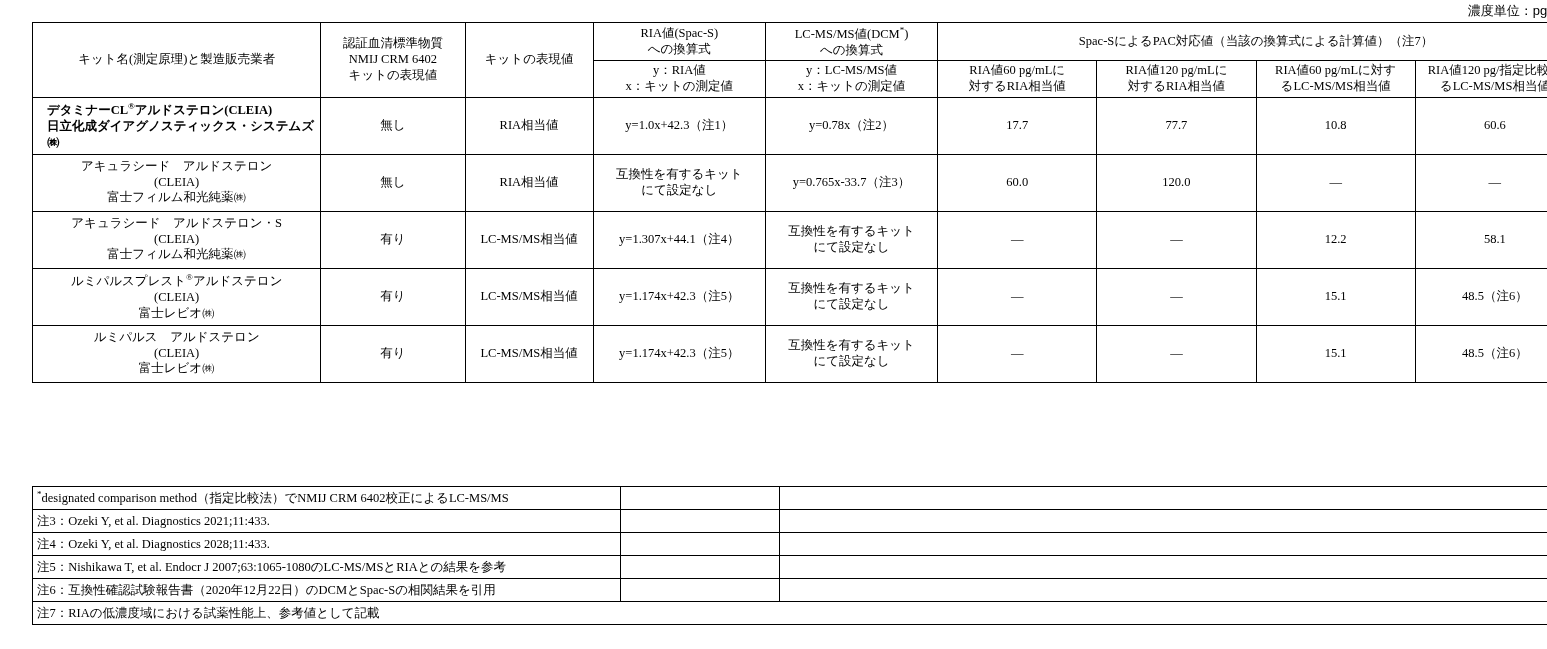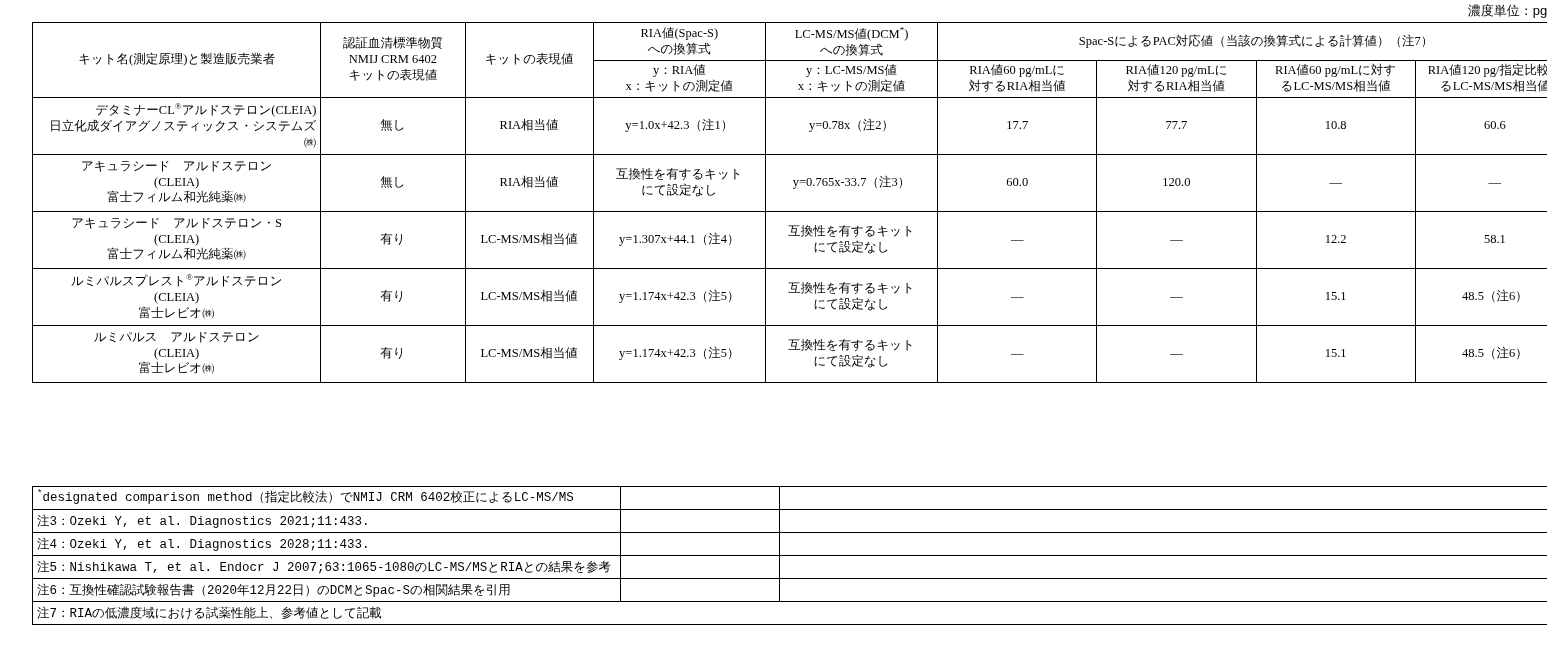--- a/index.html
+++ b/index.html
@@ -52,42 +52,43 @@
   .hdr-expr { width: 128px; }
   .hdr-ria { width: 172px; }
   .hdr-lc { width: 172px; }
   .hdr-pac { width: 159px; }
   td.kitname {
     text-align: center;
     font-size: 12.5px;
     line-height: 1.45;
   }
   td.kitname.left {
-    text-align: right;
-    padding-left: 6px;
+    text-align: left;
+    padding-left: 14px;
+    font-weight: bold;
   }
   .sup {
     font-size: 9px;
     vertical-align: super;
   }
   .row-tall td { height: 52px; }
   table.notes {
     position: absolute;
     left: 2px;
     border-collapse: collapse;
     table-layout: fixed;
     width: 1543px;
   }
   table.notes td {
     border: 1px solid #000000;
     font-size: 12.5px;
     height: 20px;
     padding: 1px 4px;
     vertical-align: middle;
-    font-family: Liberation Mono, monospace;
+    font-family: Liberation Serif, serif;
   }
   .notes .c1 { width: 588px; text-align: left; }
   .notes .c2 { width: 159px; }
   .notes .c3 { width: 796px; }
   .notes-row-wide .cfull { width: 1543px; text-align: left; }
 </style>
 </head>
 <body>
 
 <div class="page">

